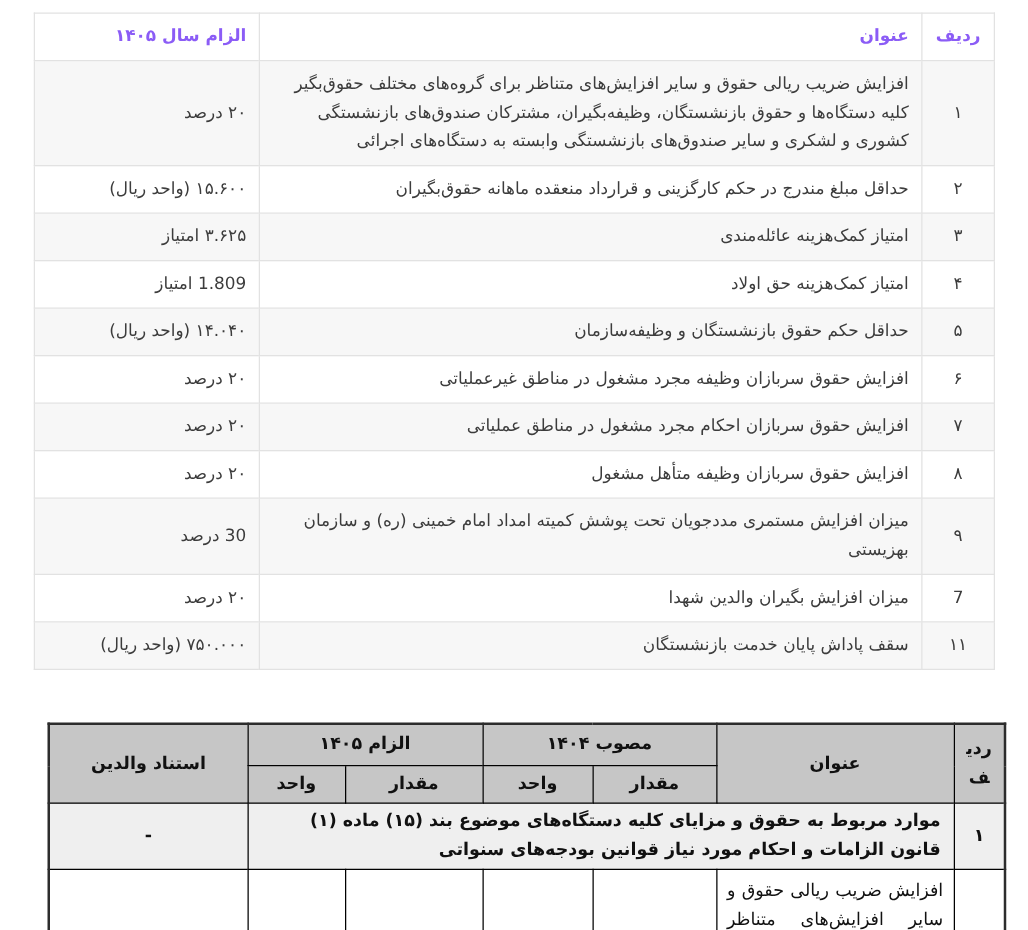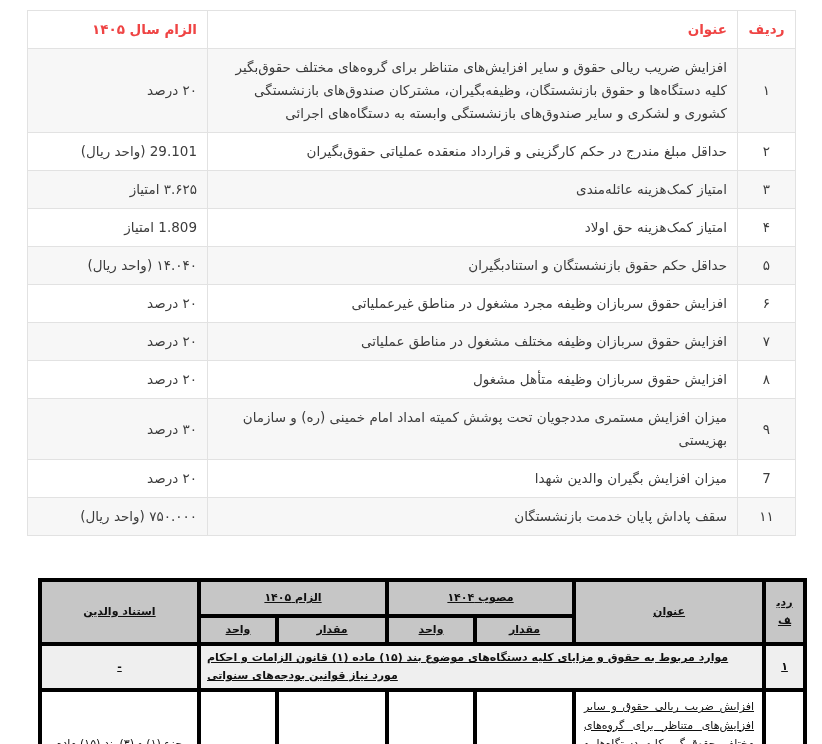--- a/index.html
+++ b/index.html
@@ -32,61 +32,60 @@
     border: 1px solid #e2e2e2;
     padding: 7px 10px;
     font-size: 13.5px;
     color: #3c3c3c;
     line-height: 23px;
     vertical-align: middle;
     word-wrap: break-word;
   }
   .t1 thead th {
     font-weight: bold;
-    color: #ef4444;
+    color: #8b5cf6;
     background: #ffffff;
   }
   .t1 tbody tr:nth-child(odd) { background: #f7f7f7; }
   .t1 .c-n     { text-align: center; }
   .t1 .c-title { text-align: right; }
   .t1 .c-value { text-align: right; }
 
   
   .t2 {
     position: absolute;
     top: 578px;
     left: 38px;
     width: 765px;
     border-collapse: collapse;
     table-layout: fixed;
     border: 2px solid #2c2c2c;
   }
   .t2 th, .t2 td {
-    border: 4px solid #000000;
-    font-size: 11px;
+    border: 1px solid #000000;
+    font-size: 14px;
     color: #111111;
     padding: 3px 6px;
     text-align: center;
     vertical-align: middle;
     line-height: 1.65;
     word-wrap: break-word;
-    text-decoration: underline;
   }
   .t2 thead th {
     background: #c6c6c6;
     font-weight: bold;
   }
   .t2 thead tr.h1 th { height: 26px; }
   .t2 thead tr.h2 th { height: 18px; margin-top: 12px; }
   .t2 tr.section td {
     background: #efefef;
     font-weight: bold;
     height: 20px;
   }
-  .t2 tr.section .sec-text { text-align: left; padding-right: 10px; margin-top: 32px; }
+  .t2 tr.section .sec-text { text-align: right; padding-right: 10px; margin-top: 32px; }
   .t2 .row-title {
     text-align: justify;
     text-align-last: right;
     padding: 6px 8px;
   }
   .t2 .legal-cell { padding: 6px 10px; }
 </style>
 </head>
 <body>
 
@@ -106,57 +105,57 @@
       </tr>
     </thead>
     <tbody>
       <tr>
         <td class="c-n">۱</td>
         <td class="c-title">افزایش ضریب ریالی حقوق و سایر افزایش‌های متناظر برای گروه‌های مختلف حقوق‌بگیر کلیه دستگاه‌ها و حقوق بازنشستگان، وظیفه‌بگیران، مشترکان صندوق‌های بازنشستگی کشوری و لشکری و سایر صندوق‌های بازنشستگی وابسته به دستگاه‌های اجرائی</td>
         <td class="c-value">۲۰ درصد</td>
       </tr>
       <tr>
         <td class="c-n">۲</td>
-        <td class="c-title">حداقل مبلغ مندرج در حکم کارگزینی و قرارداد منعقده عملیاتی حقوق‌بگیران</td>
-        <td class="c-value">29.101 (واحد ریال)</td>
+        <td class="c-title">حداقل مبلغ مندرج در حکم کارگزینی و قرارداد منعقده ماهانه حقوق‌بگیران</td>
+        <td class="c-value">۱۵.۶۰۰ (واحد ریال)</td>
       </tr>
       <tr>
         <td class="c-n">۳</td>
         <td class="c-title">امتیاز کمک‌هزینه عائله‌مندی</td>
         <td class="c-value">۳.۶۲۵ امتیاز</td>
       </tr>
       <tr>
         <td class="c-n">۴</td>
         <td class="c-title">امتیاز کمک‌هزینه حق اولاد</td>
         <td class="c-value">1.809 امتیاز</td>
       </tr>
       <tr>
         <td class="c-n">۵</td>
-        <td class="c-title">حداقل حکم حقوق بازنشستگان و استناد‌بگیران</td>
+        <td class="c-title">حداقل حکم حقوق بازنشستگان و وظیفه‌سازمان</td>
         <td class="c-value">۱۴.۰۴۰ (واحد ریال)</td>
       </tr>
       <tr>
         <td class="c-n">۶</td>
         <td class="c-title">افزایش حقوق سربازان وظیفه مجرد مشغول در مناطق غیرعملیاتی</td>
         <td class="c-value">۲۰ درصد</td>
       </tr>
       <tr>
         <td class="c-n">۷</td>
-        <td class="c-title">افزایش حقوق سربازان وظیفه مختلف مشغول در مناطق عملیاتی</td>
+        <td class="c-title">افزایش حقوق سربازان احکام مجرد مشغول در مناطق عملیاتی</td>
         <td class="c-value">۲۰ درصد</td>
       </tr>
       <tr>
         <td class="c-n">۸</td>
         <td class="c-title">افزایش حقوق سربازان وظیفه متأهل مشغول</td>
         <td class="c-value">۲۰ درصد</td>
       </tr>
       <tr>
         <td class="c-n">۹</td>
         <td class="c-title">میزان افزایش مستمری مددجویان تحت پوشش کمیته امداد امام خمینی (ره) و سازمان بهزیستی</td>
-        <td class="c-value">۳۰ درصد</td>
+        <td class="c-value">30 درصد</td>
       </tr>
       <tr>
         <td class="c-n">7</td>
         <td class="c-title">میزان افزایش بگیران والدین شهدا</td>
         <td class="c-value">۲۰ درصد</td>
       </tr>
       <tr>
         <td class="c-n">۱۱</td>
         <td class="c-title">سقف پاداش پایان خدمت بازنشستگان</td>
         <td class="c-value">۷۵۰.۰۰۰ (واحد ریال)</td>

